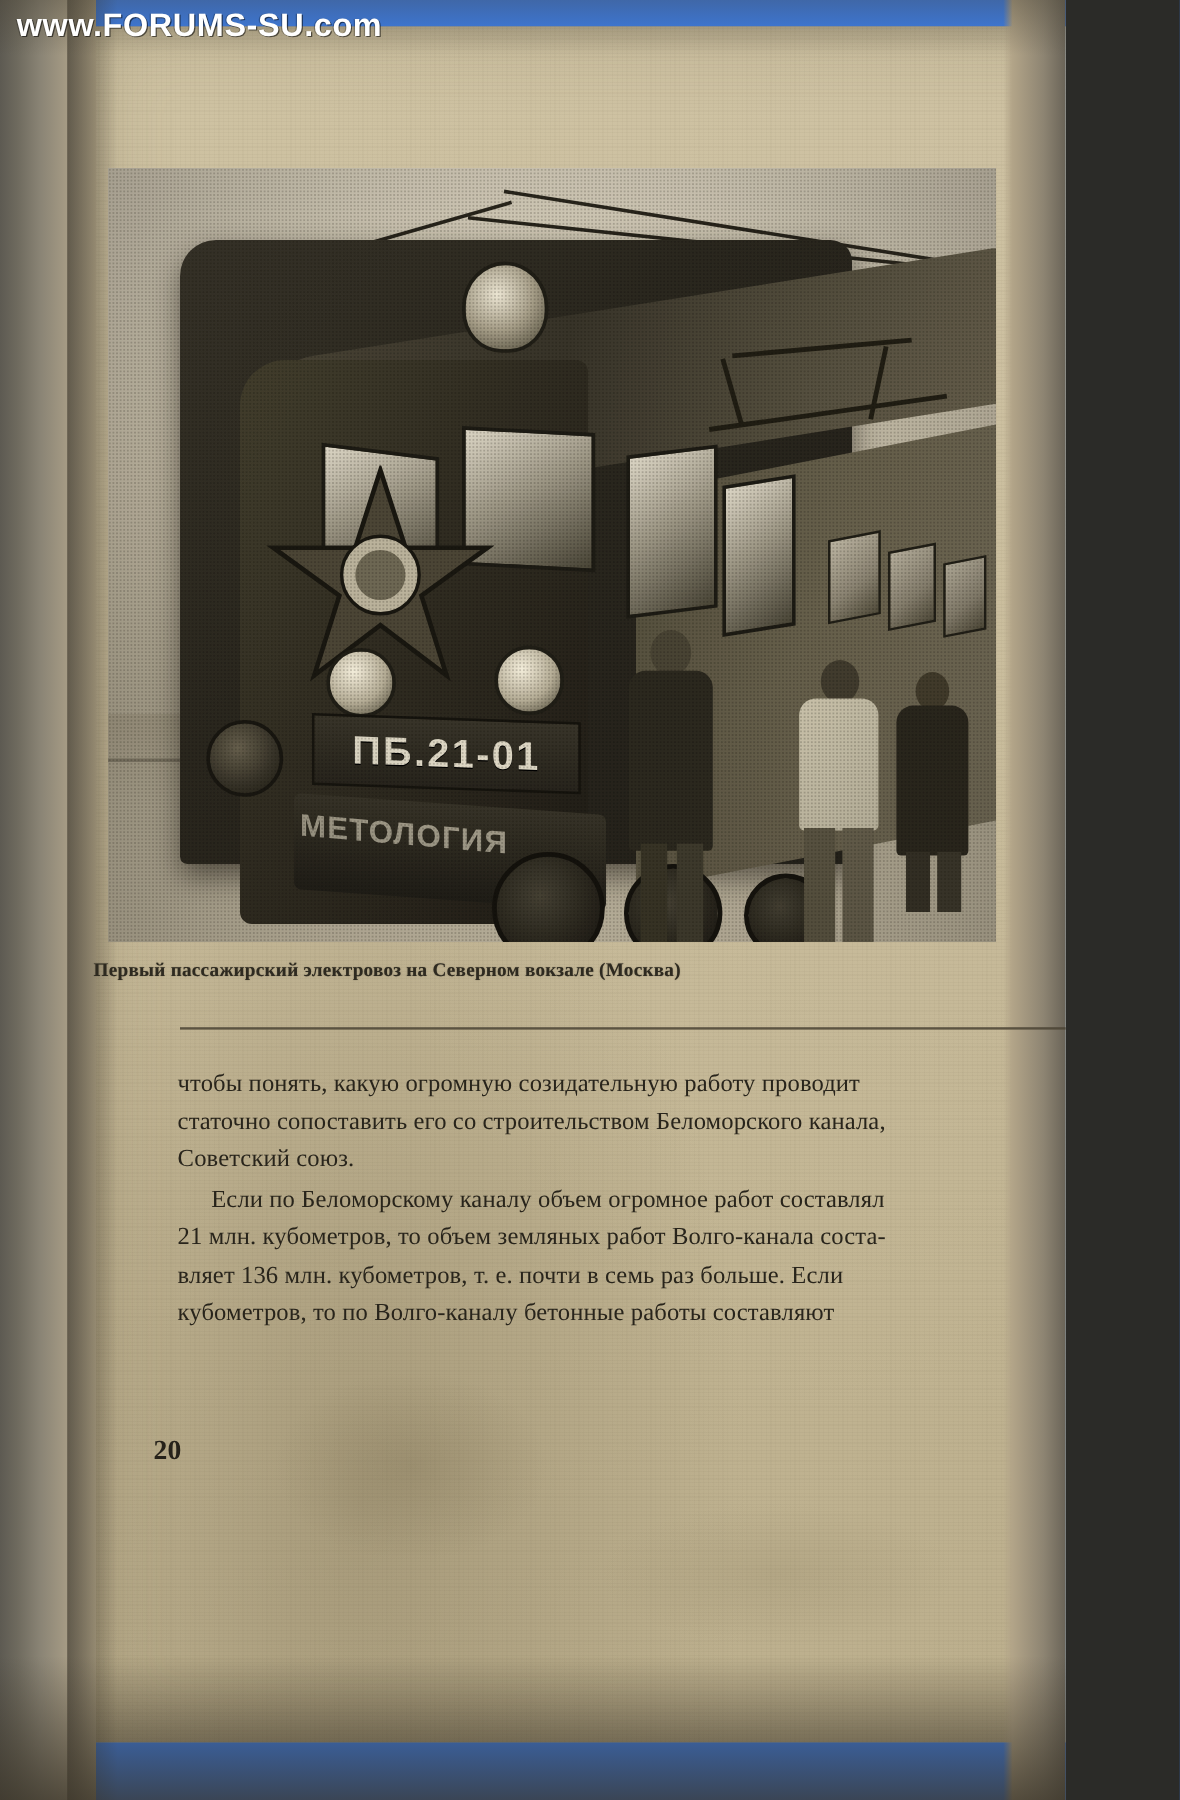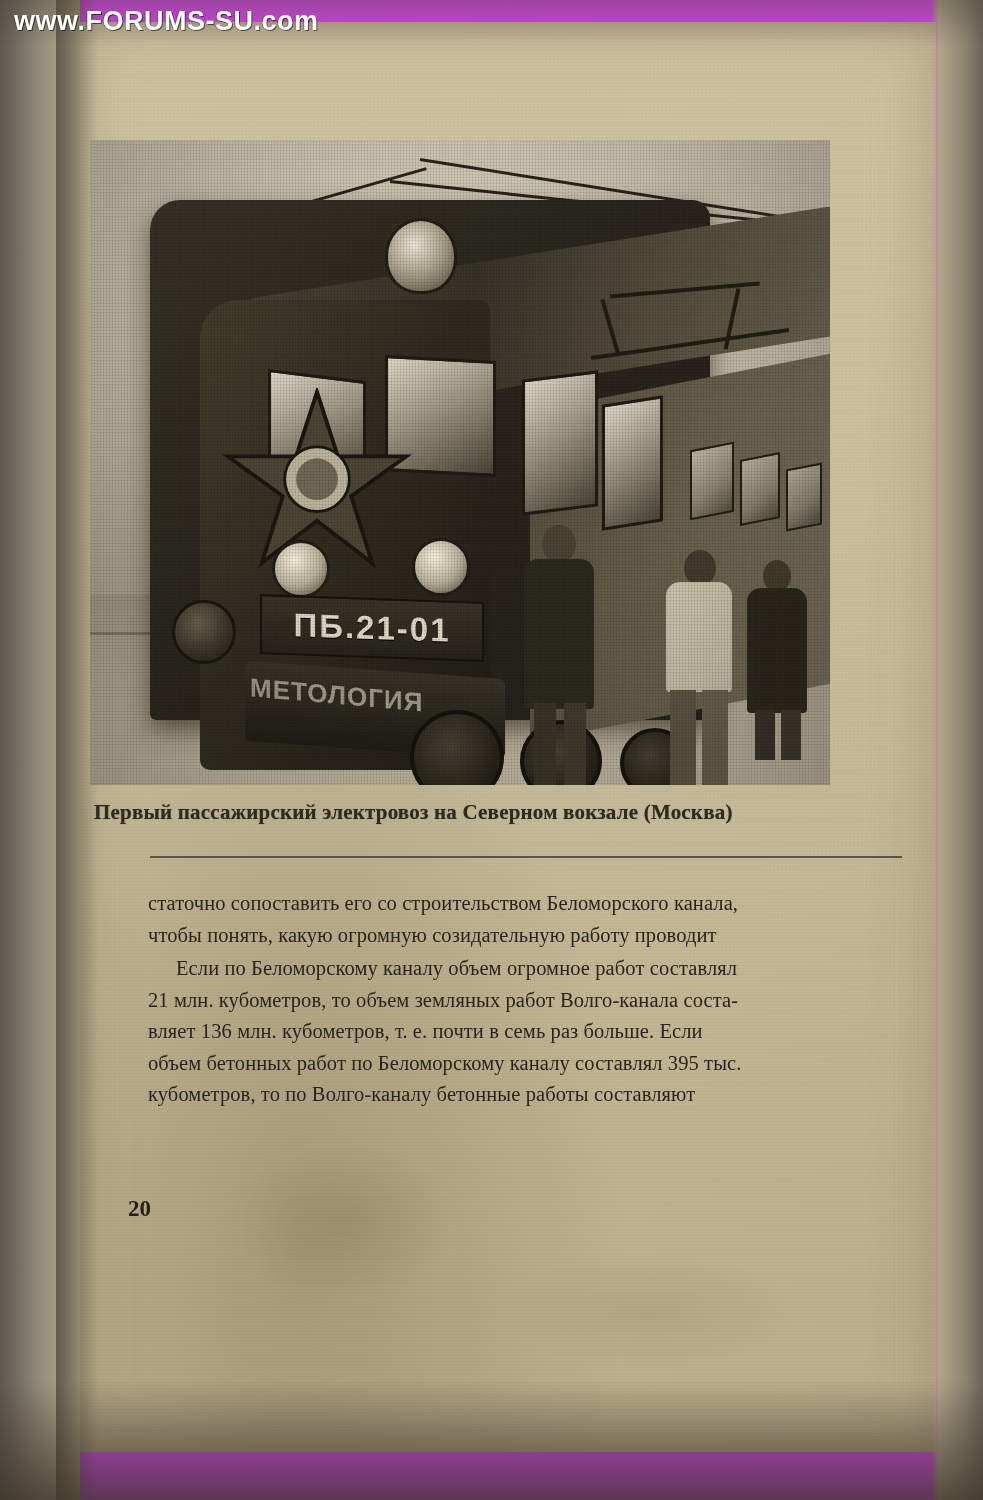--- a/index.html
+++ b/index.html
@@ -10,23 +10,23 @@
   body {
     width: 983px;
     height: 1500px;
     overflow: hidden;
     font-family: "Liberation Serif", serif;
   }
 
   
   #scan {
     position: relative;
-    width: 983px;
+    width: 888px;
     height: 1500px;
-    background: #d946ef;
+    background: #3b82f6;
     overflow: hidden;
     text-decoration: underline;
   }
 
   
   .spine-outer {
     position: absolute;
     left: 0; top: 0;
     width: 80px; height: 1500px;
     background: linear-gradient(to right,
@@ -285,25 +285,25 @@
 
   
   .person { position: absolute; }
   .p-head { position: absolute; border-radius: 50%; }
   .p-body { position: absolute; border-radius: 14px 14px 4px 4px; }
   .p-legs { position: absolute; }
 
   
   .caption {
     position: absolute;
-    left: 94px; top: 800px;
+    left: 78px; top: 800px;
     width: 760px;
     font-family: "Liberation Serif", serif;
     font-weight: bold;
-    font-size: 21px;
+    font-size: 16px;
     color: #2e2a20;
     letter-spacing: .2px;
     white-space: nowrap;
     text-shadow: 0 0 1px rgba(46,42,32,.5);
   }
   .rule {
     position: absolute;
     left: 150px; top: 856px;
     width: 752px; height: 2px;
     background: #4a4334;
@@ -432,27 +432,27 @@
       <div class="halftone"></div>
       <div class="vignette"></div>
     </div>
   </div>
 
   <div class="caption">Первый пассажирский электровоз на Северном вокзале (Москва)</div>
   <div class="rule"></div>
 
   <div class="body-text">
     <p>
+      <span class="line">чтобы понять, какую огромную созидательную работу проводит</span>
       <span class="line">статочно сопоставить его со строительством Беломорского канала,</span>
-      <span class="line">чтобы понять, какую огромную созидательную работу проводит</span>
+      <span class="line">Советский союз.</span>
     </p>
     <p>
       <span class="line" style="text-indent:28px">Если по Беломорскому каналу объем огромное работ составлял</span>
       <span class="line">21 млн. кубометров, то объем земляных работ Волго-канала соста-</span>
       <span class="line">вляет 136 млн. кубометров, т. е. почти в семь раз больше. Если</span>
-      <span class="line">объем бетонных работ по Беломорскому каналу составлял 395 тыс.</span>
       <span class="line">кубометров, то по Волго-каналу бетонные работы составляют</span>
     </p>
   </div>
 
   <div class="folio">20</div>
 
 </div>
 
 </body></html>

